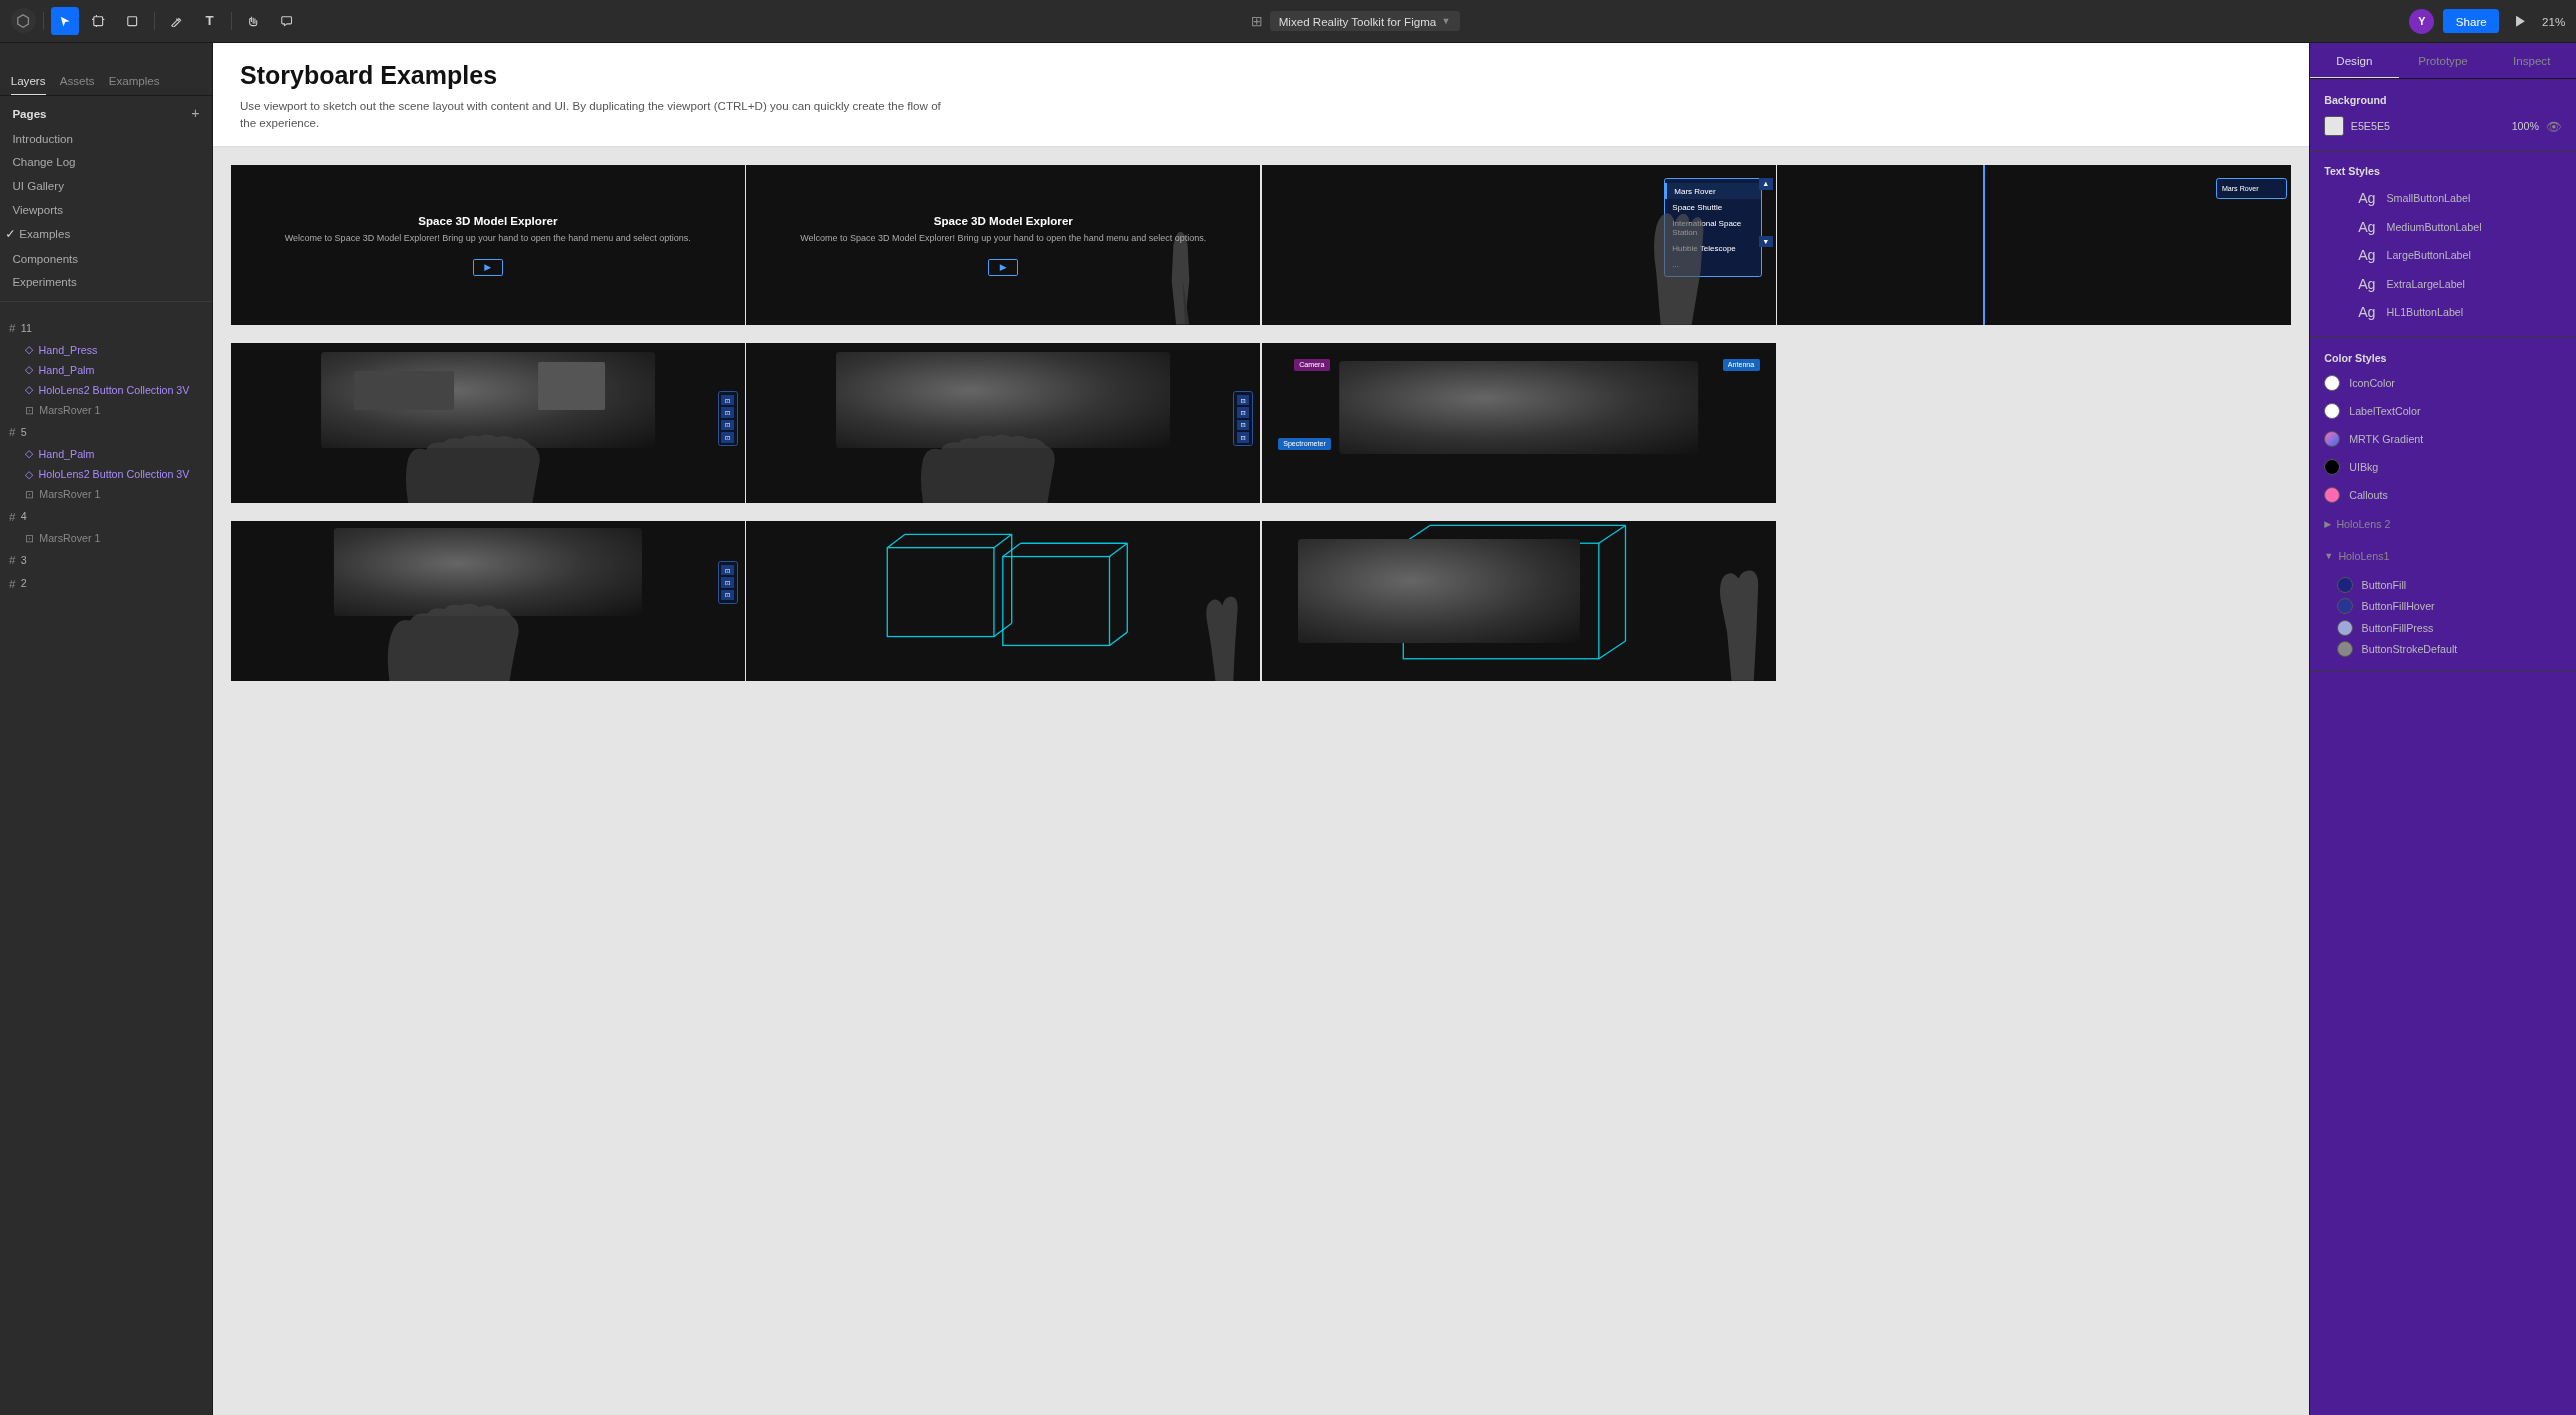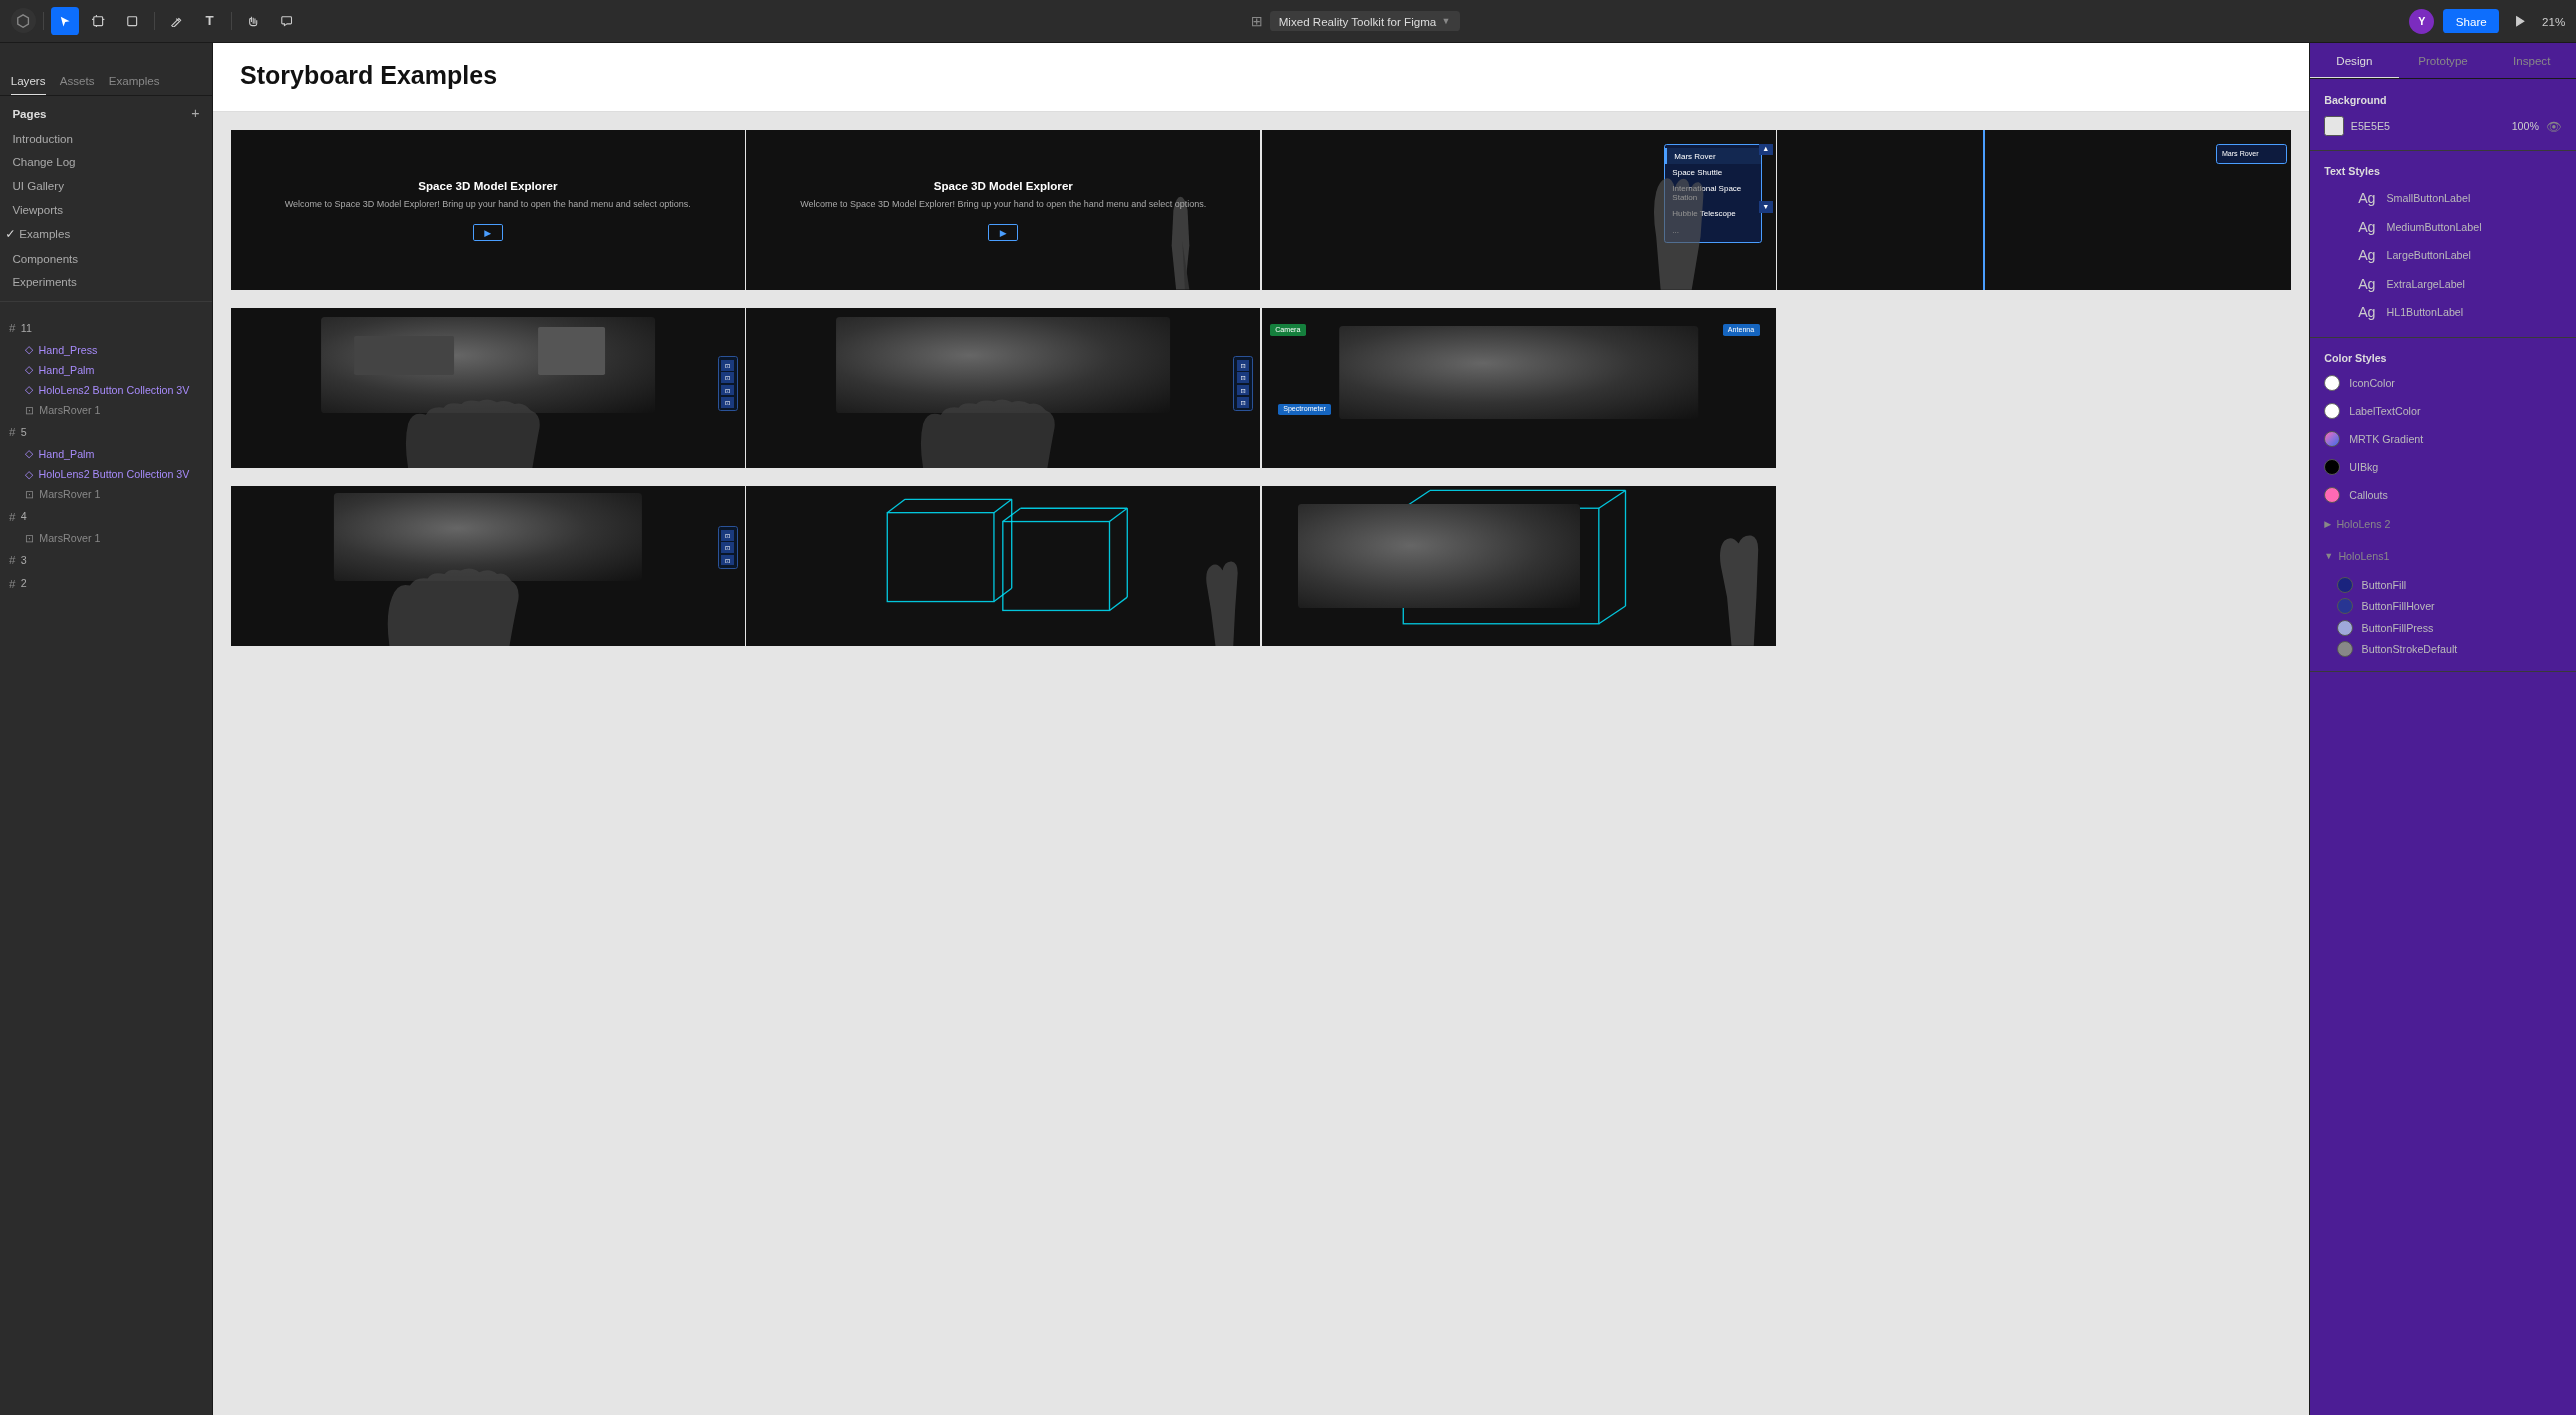--- a/index.html
+++ b/index.html
@@ -430,20 +430,21 @@
     <div class="layer-group-header">
       <span class="hash">#</span>
       <span class="num">2</span>
     </div>
   </div>
 </div>
 
 <div class="main-content">
   <div class="page-header">
     <div class="page-title">Storyboard Examples</div>
+    <div class="page-desc">Use viewport to sketch out the scene layout with content and UI. By duplicating the viewport (CTRL+D) you can quickly create the flow of the experience.</div>
   </div>
 
   <div class="canvas-area">
 
     <div class="grid-row">
 
       <div class="grid-cell">
         <span class="frame-num">0</span>
         <div class="frame-dark">
           <div style="text-align:center;color:white;padding:18px;">
@@ -550,21 +551,21 @@
           </div>
         </div>
       </div>
 
       <div class="grid-cell">
         <span class="frame-num">7</span>
         <div class="frame-dark">
           <div style="position:relative;width:100%;height:100%;display:flex;align-items:center;justify-content:center;">
             <div style="position:absolute;top:18px;left:50%;transform:translateX(-50%);width:70%;height:58%;background:radial-gradient(ellipse at 40% 40%,#666 0%,#333 50%,#111 100%);border-radius:3.6px;"></div>
 
-            <div style="position:absolute;top:16px;left:8px;background:#15803d;color:white;font-size:7.1px;padding:1.8px 5.3px;border-radius:1.8px;">Camera</div>
+            <div style="position:absolute;top:16px;left:32px;background:#701a75;color:white;font-size:7.1px;padding:1.8px 5.3px;border-radius:1.8px;">Camera</div>
             <div style="position:absolute;top:16px;right:16px;background:#1565c0;color:white;font-size:7.1px;padding:1.8px 5.3px;border-radius:1.8px;">Antenna</div>
             <div style="position:absolute;bottom:53px;left:16px;background:#1565c0;color:white;font-size:7.1px;padding:1.8px 5.3px;border-radius:1.8px;">Spectrometer</div>
           </div>
         </div>
       </div>
 
     </div>
 
     <div class="grid-row">
 

